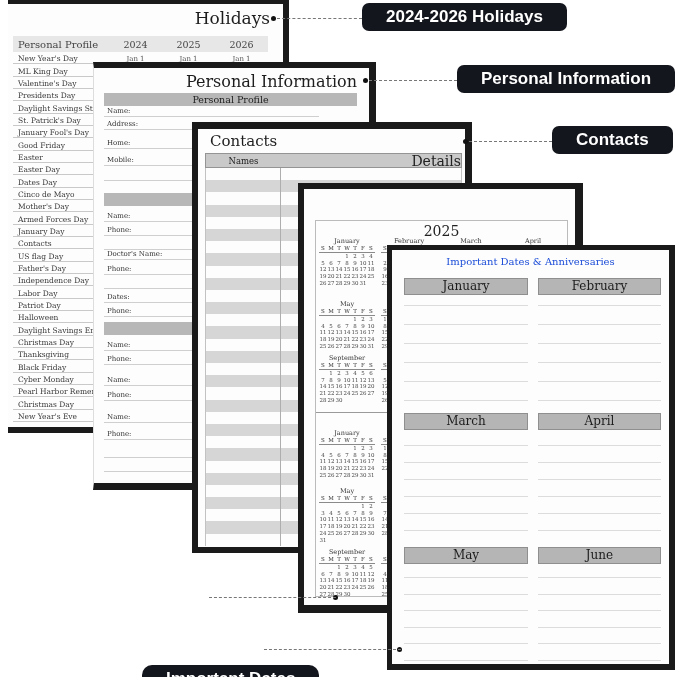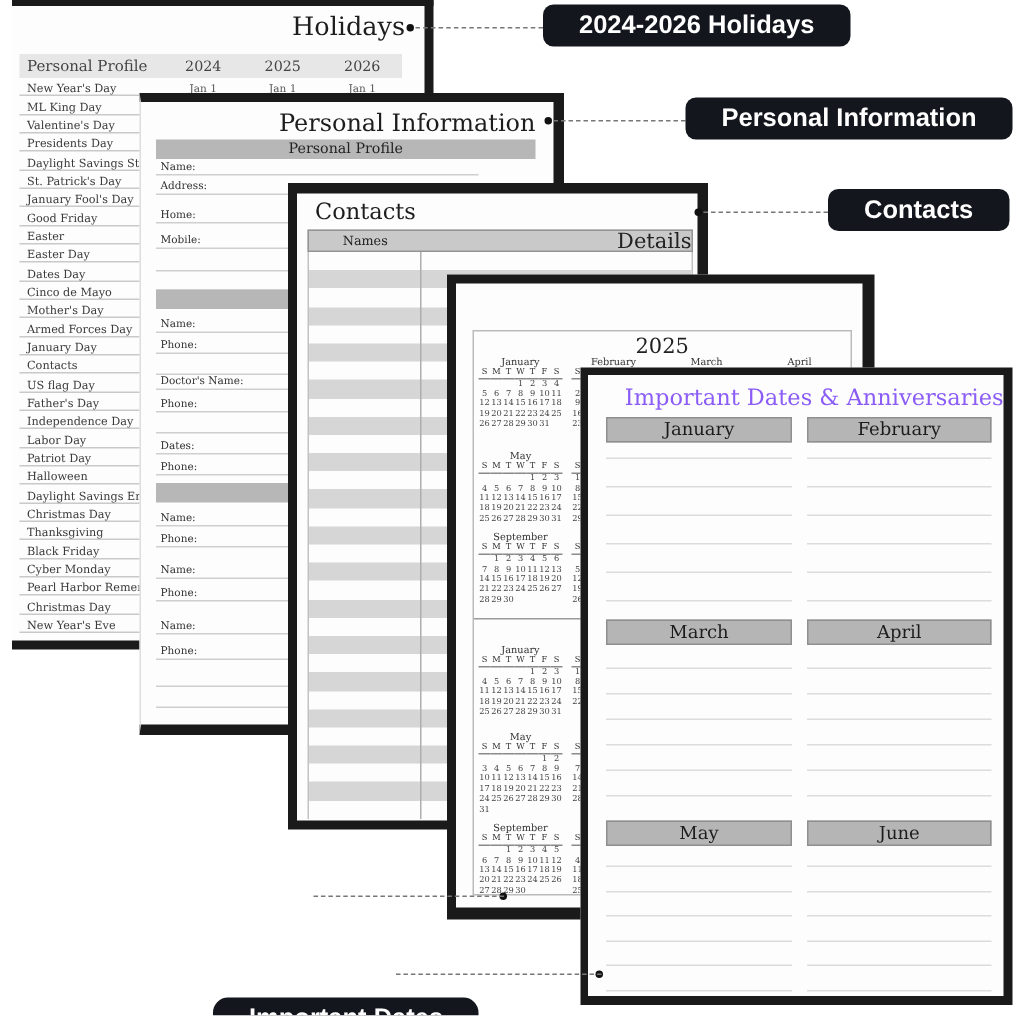--- a/index.html
+++ b/index.html
@@ -52,21 +52,21 @@
   .y-sep{position:absolute;left:0;width:100%;border-top:1px solid #9a9a9a;}
   .mini{position:absolute;width:58px;text-align:center;}
   .mini .m-name{font-size:6.5px;height:8px;color:#333;}
   .m-grid{display:grid;grid-template-columns:repeat(7,1fr);width:56px;margin:0 auto;}
   .m-grid span{font-size:5.5px;line-height:6.8px;color:#444;
                font-family:"DejaVu Serif",serif;}
   .m-grid .dh{border-bottom:1px solid #8a8a8a;color:#333;}
 
   
   .pg-important{left:387px;top:245px;width:288px;height:425px;border-width:5px 6px 6px 5px;}
-  .i-title{position:absolute;left:0;top:6px;width:100%;text-align:right;font-size:15px;color:#8b5cf6;}
+  .i-title{position:absolute;left:0;top:6px;width:100%;text-align:center;font-size:10px;color:#1d4ed8;}
   .i-mhead{position:absolute;height:17px;background:#b5b5b5;border:1px solid #8f8f8f;
            box-sizing:border-box;text-align:center;font-size:12px;line-height:15px;color:#1c1c1c;}
   .i-line{position:absolute;border-top:1px solid #dcdcdc;}
 
   
   .callout{position:absolute;background:#14161d;color:#fff;
            font-family:"Liberation Sans",sans-serif;font-weight:bold;font-size:17px;
            padding:4px 24px;border-radius:7px;white-space:nowrap;z-index:20;}
   .co-holidays{left:362px;top:3px;}
   .co-personal{left:457px;top:65px;}

